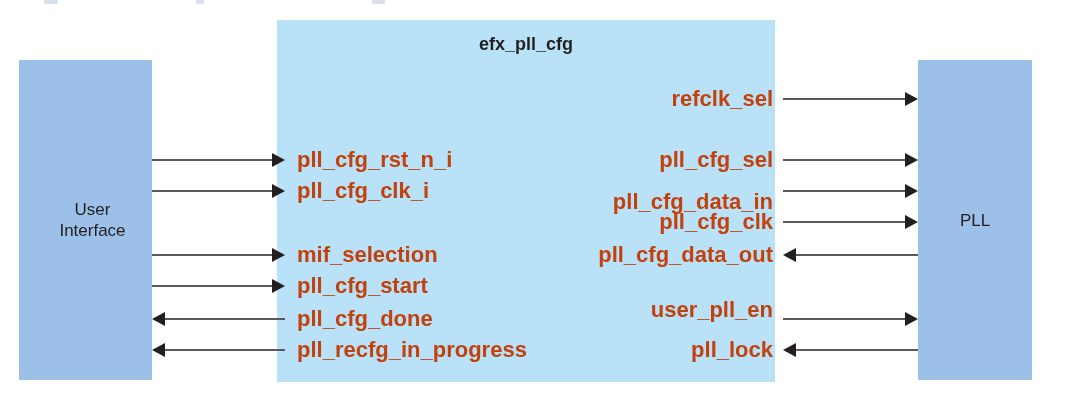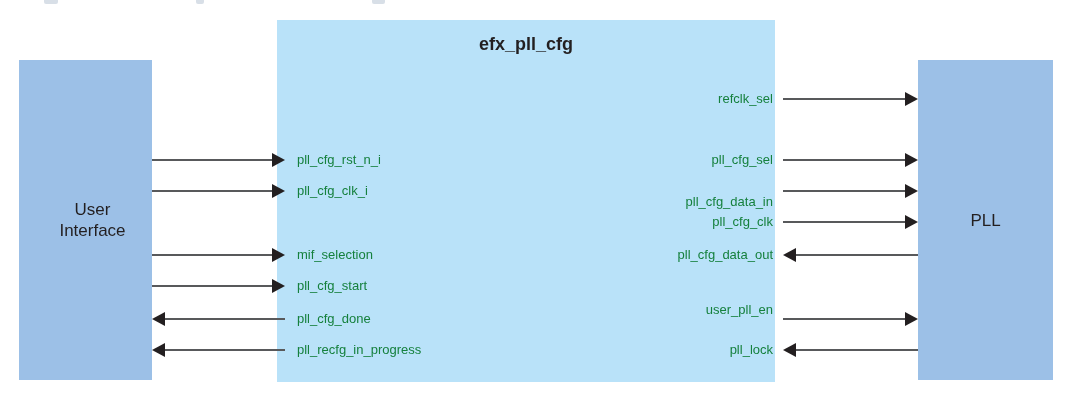--- a/index.html
+++ b/index.html
@@ -26,21 +26,21 @@
   .block-ui {
     left: 19px;
     top: 60px;
     width: 133px;
     height: 320px;
     background: #9cc0e7;
   }
   .block-pll {
     left: 918px;
     top: 60px;
-    width: 135px;
+    width: 114px;
     height: 320px;
     background: #9cc0e7;
   }
   .block-core {
     left: 277px;
     top: 20px;
     width: 498px;
     height: 362px;
     background: #b9e2f9;
   }
@@ -71,24 +71,25 @@
     top: 14px;
     text-align: center;
     font-size: 18px;
     font-weight: bold;
     color: #231f20;
   }
 
   
   .sig-label {
     position: absolute;
-    font-size: 13px;
-    color: #15803d;
+    font-size: 22px;
+    color: #c2410c;
     white-space: nowrap;
     line-height: 20px;
+    font-weight: bold;
   }
   .sig-label.left {
     left: 297px;
     text-align: left;
   }
   .sig-label.right {
     right: 307px;
     text-align: right;
   }
 

